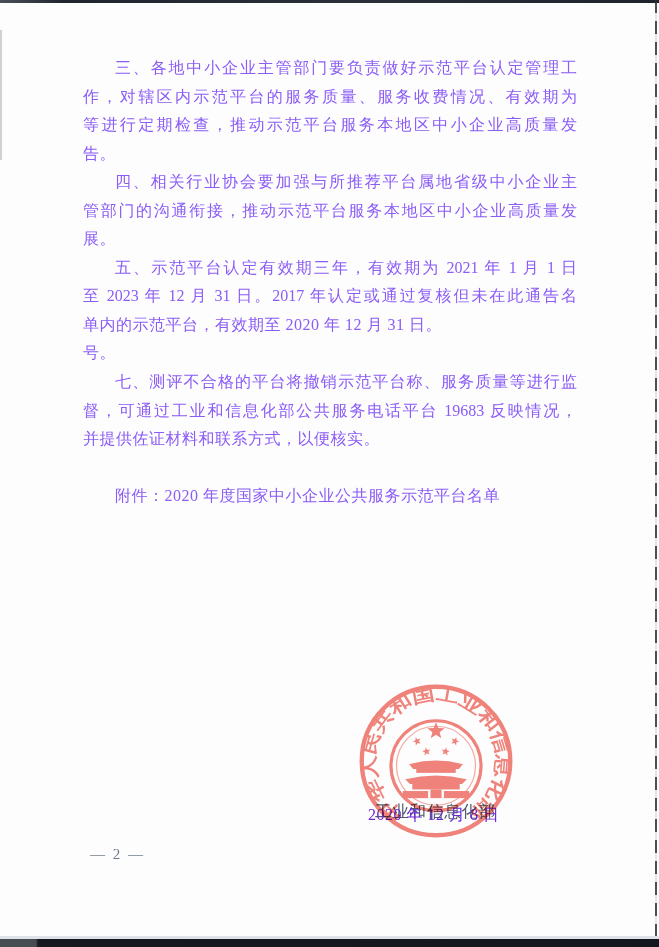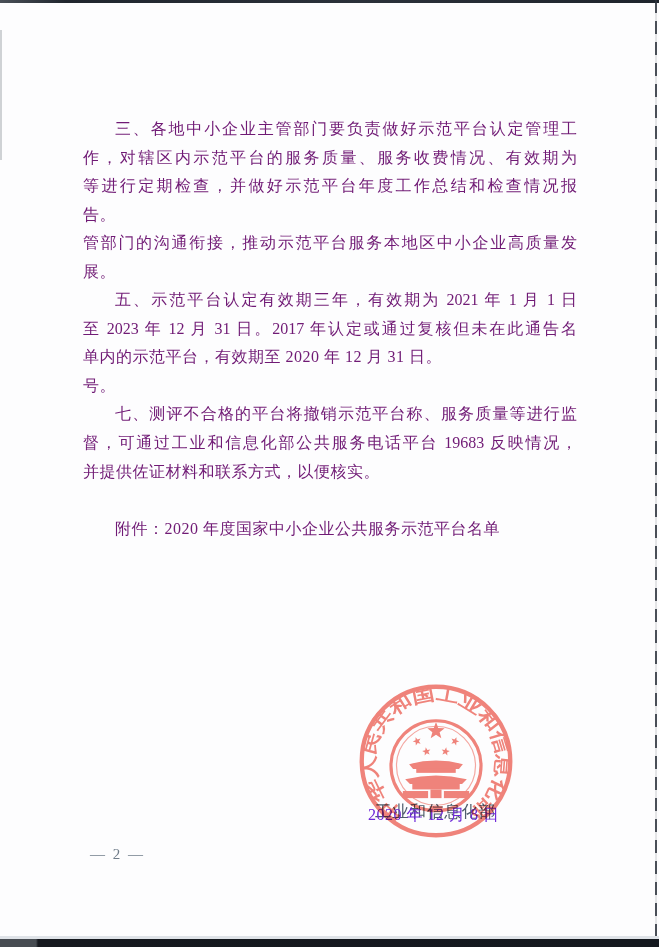--- a/index.html
+++ b/index.html
@@ -35,22 +35,22 @@
     background: #dfe3e8;
   }
   .scan-bottom {
     position: absolute; left: 0; top: 939px; width: 659px; height: 8px;
     background: linear-gradient(90deg, #474c52 0px, #474c52 36px, #16191f 38px, #14181e 100%);
   }
 
   
   .content {
     position: absolute; left: 83px; top: 0; width: 494px;
-    padding-top: 115px;
-    color: #701a75;
+    padding-top: 54px;
+    color: #8b5cf6;
   }
   .line {
     width: 494px;
     height: 28.55px;
     line-height: 28.55px;
     font-size: 16px;
     letter-spacing: 0.5px;
     white-space: nowrap;
   }
   .line.j {
@@ -95,25 +95,26 @@
   <div class="scan-right"></div>
   <div class="scan-left-smudge"></div>
   <div class="scan-bottom-light"></div>
   <div class="scan-bottom"></div>
 
   <div class="content">
 
     <div>
       <div class="line j ind">三、各地中小企业主管部门要负责做好示范平台认定管理工</div>
       <div class="line j">作，对辖区内示范平台的服务质量、服务收费情况、有效期为</div>
-      <div class="line j">等进行定期检查，并做好示范平台年度工作总结和检查情况报</div>
+      <div class="line j">等进行定期检查，推动示范平台服务本地区中小企业高质量发</div>
       <div class="line">告。</div>
     </div>
 
     <div>
+      <div class="line j ind">四、相关行业协会要加强与所推荐平台属地省级中小企业主</div>
       <div class="line j">管部门的沟通衔接，推动示范平台服务本地区中小企业高质量发</div>
       <div class="line">展。</div>
     </div>
 
     <div>
       <div class="line j ind">五、示范平台认定有效期三年，有效期为 2021 年 1 月 1 日</div>
       <div class="line j">至 2023 年 12 月 31 日。2017 年认定或通过复核但未在此通告名</div>
       <div class="line">单内的示范平台，有效期至 2020 年 12 月 31 日。</div>
     </div>
 

